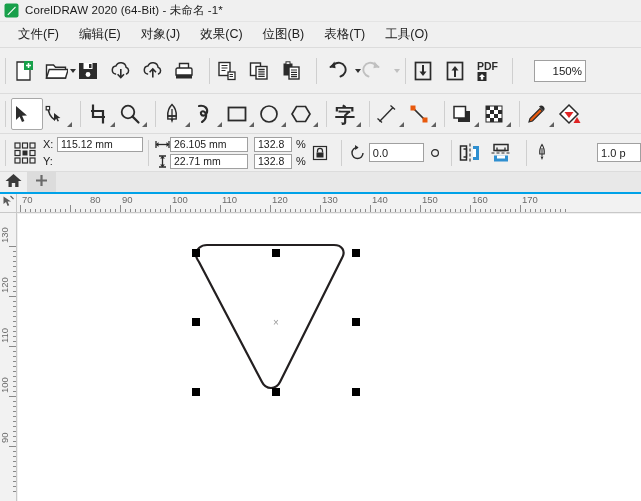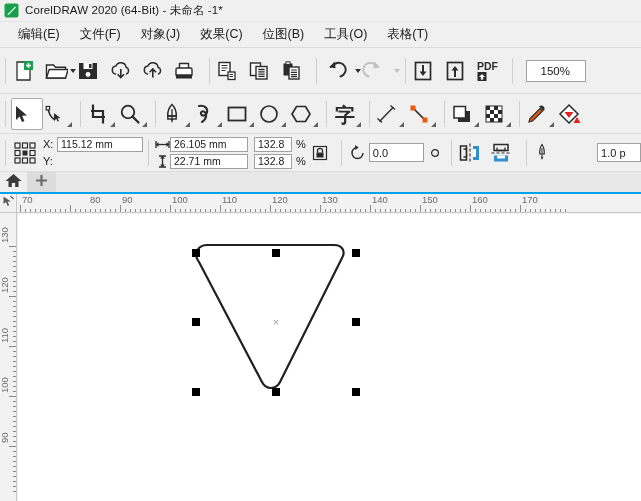--- a/index.html
+++ b/index.html
@@ -52,23 +52,23 @@
     border-top: 4px solid #303030; margin-left: 1px; flex: none;
   }
   .cornertri {
     position: absolute; right: 2px; bottom: 2px; width: 0; height: 0;
     border-left: 5px solid transparent; border-bottom: 5px solid #606060;
   }
   .tool-active { background: #ffffff; border: 1px solid #a8a8a8; }
 
   
   .zoombox {
-    height: 22px; width: 60px; background: #fff; border: 1px solid #a0a0a0;
+    height: 22px; width: 52px; background: #fff; border: 1px solid #a0a0a0;
     display: flex; align-items: center; justify-content: flex-end;
-    font-size: 11.5px; color: #1a1a1a; padding-right: 15px; margin-left: 8px; flex: none;
+    font-size: 11.5px; color: #1a1a1a; padding-right: 3px; margin-left: 16px; flex: none;
   }
   .xy-col { display: flex; flex-direction: column; gap: 2px; }
   .prow { display: flex; align-items: center; height: 15px; }
   .plabel { font-size: 11px; color: #1a1a1a; width: 14px; }
   .pfield {
     background: #fff; border: 1px solid #a0a0a0; height: 15px;
     font-size: 10.5px; color: #1a1a1a; display: flex; align-items: center;
     padding-left: 3px; white-space: nowrap; overflow: hidden;
   }
   .f-xy { width: 86px; }
@@ -147,27 +147,27 @@
     <span class="corel-logo">
       <svg width="15" height="15" viewBox="0 0 15 15">
         <rect x="0.5" y="0.5" width="14" height="14" rx="2" fill="#18a04a"></rect>
         <path d="M3.4 11.6 L11.2 3.6 L11.8 4.4 L4.2 12.2 Z" fill="#ffffff"></path>
       </svg>
     </span>
     <span class="titlebar-text">CorelDRAW 2020 (64-Bit) - 未命名 -1*</span>
   </div>
 
   <div class="menubar">
+    <div class="menu-item">文件(F)</div>
     <div class="menu-item">编辑(E)</div>
-    <div class="menu-item">文件(F)</div>
     <div class="menu-item">对象(J)</div>
     <div class="menu-item">效果(C)</div>
     <div class="menu-item">位图(B)</div>
+    <div class="menu-item">表格(T)</div>
     <div class="menu-item">工具(O)</div>
-    <div class="menu-item">表格(T)</div>
   </div>
 
   <div class="toolbar tb-main">
     <div class="sep" style="margin-left:2px"></div>
 
     <div class="tbtn">
       <span>
         <svg width="24" height="24" viewBox="0 0 24 24">
           <path d="M5 3 h8 l5 5 v13 h-13 z" fill="#fff" stroke="#2b2b2b" stroke-width="1.3"></path>
           <path d="M13 3 v5 h5" fill="none" stroke="#2b2b2b" stroke-width="1.3"></path>

